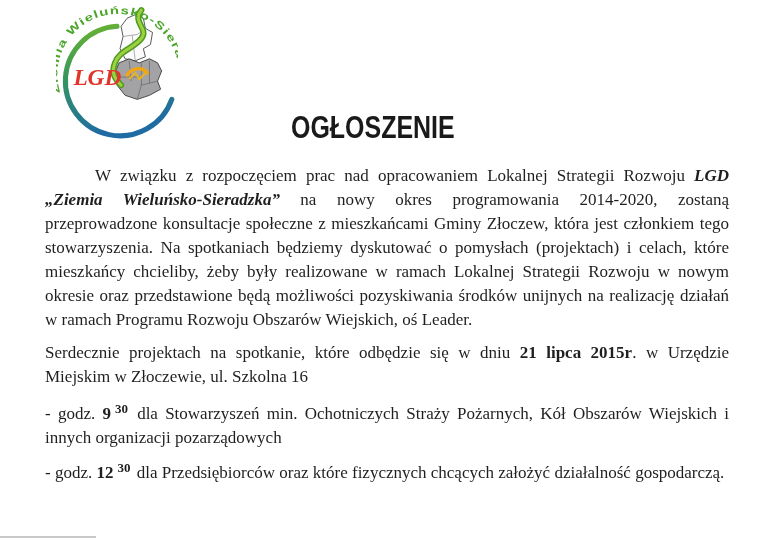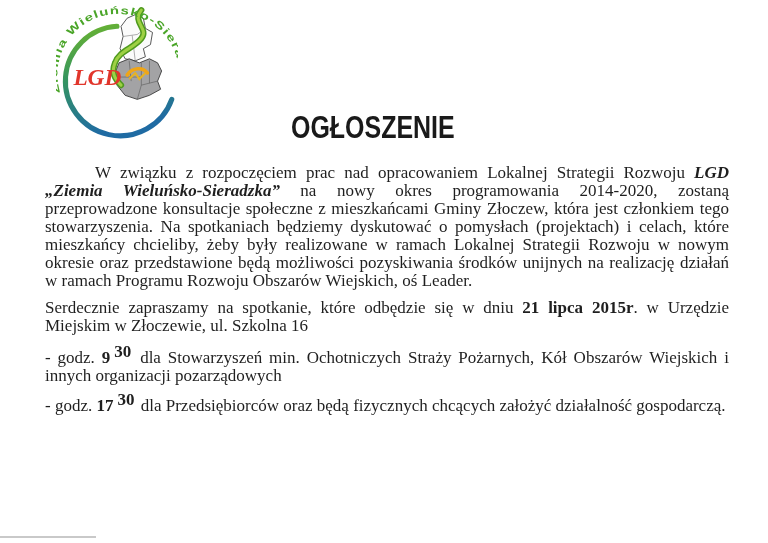--- a/index.html
+++ b/index.html
@@ -19,31 +19,31 @@
   .title{
     position:absolute;left:291px;top:109px;
     font-family:"Liberation Sans", sans-serif;
     font-weight:bold;font-size:32px;line-height:36px;
     color:#1a1a1a;letter-spacing:0px;white-space:nowrap;
     transform:scaleX(0.78);transform-origin:left top;
   }
   
   .content{
     position:absolute;left:45px;top:164px;width:684px;
-    font-size:17px;line-height:18px;color:#1f1f1f;
+    font-size:17px;line-height:24px;color:#1f1f1f;
     text-align:justify;
   }
   .content p{margin:0;}
   .p1{text-indent:50px;margin-bottom:9px !important;}
   .p2{margin-bottom:8px !important;}
   .item1{margin-bottom:6px !important;}
   .bd{font-weight:bold;}
   .bi{font-weight:bold;font-style:italic;}
   .mins{
-    font-weight:bold;font-size:17px;
+    font-weight:bold;font-size:13px;
     vertical-align:6px;margin-left:4px;margin-right:2px;
   }
   
   .scan-line{
     position:absolute;left:0;bottom:5px;width:96px;height:2px;
     background:#c9c9c9;
   }
 </style>
 </head>
 <body>
@@ -90,23 +90,23 @@
       <text x="17" y="82" font-family="Liberation Serif, serif" font-size="23" font-weight="bold" font-style="italic" fill="#e1352b">LGD</text>
     </svg>
   </div>
 
   <div class="title">OGŁOSZENIE</div>
 
   <div class="content">
 
     <p class="p1"><span>W związku z rozpoczęciem prac nad opracowaniem Lokalnej Strategii Rozwoju </span><span class="bi">LGD „Ziemia Wieluńsko-Sieradzka”</span><span> na nowy okres programowania 2014-2020, zostaną przeprowadzone konsultacje społeczne z mieszkańcami Gminy Złoczew, która jest członkiem tego stowarzyszenia. Na spotkaniach będziemy dyskutować o pomysłach (projektach) i celach, które mieszkańcy chcieliby, żeby były realizowane w ramach Lokalnej Strategii Rozwoju w nowym okresie oraz przedstawione będą możliwości pozyskiwania środków unijnych na realizację działań w ramach Programu Rozwoju Obszarów Wiejskich, oś Leader.</span></p>
 
-    <p class="p2"><span>Serdecznie zapraszamy na spotkanie, które odbędzie się w dniu </span><span class="bd">21 lipca 2015r</span><span>. w Urzędzie Miejskim w Złoczewie, ul. Szkolna 16</span></p>
+    <p class="p2"><span>Serdecznie projektach na spotkanie, które odbędzie się w dniu </span><span class="bd">21 lipca 2015r</span><span>. w Urzędzie Miejskim w Złoczewie, ul. Szkolna 16</span></p>
 
     <p class="item1"><span>- godz. </span><span class="bd">9</span><span class="mins">30</span><span> dla Stowarzyszeń min. Ochotniczych Straży Pożarnych, Kół Obszarów Wiejskich i innych organizacji pozarządowych</span></p>
 
-    <p class="item2"><span>- godz. </span><span class="bd">17</span><span class="mins">30</span><span> dla Przedsiębiorców oraz będą fizycznych chcących założyć działalność gospodarczą.</span></p>
+    <p class="item2"><span>- godz. </span><span class="bd">12</span><span class="mins">30</span><span> dla Przedsiębiorców oraz które fizycznych chcących założyć działalność gospodarczą.</span></p>
 
   </div>
 
   <div class="scan-line"></div>
 
 </div>
 
 </body></html>

